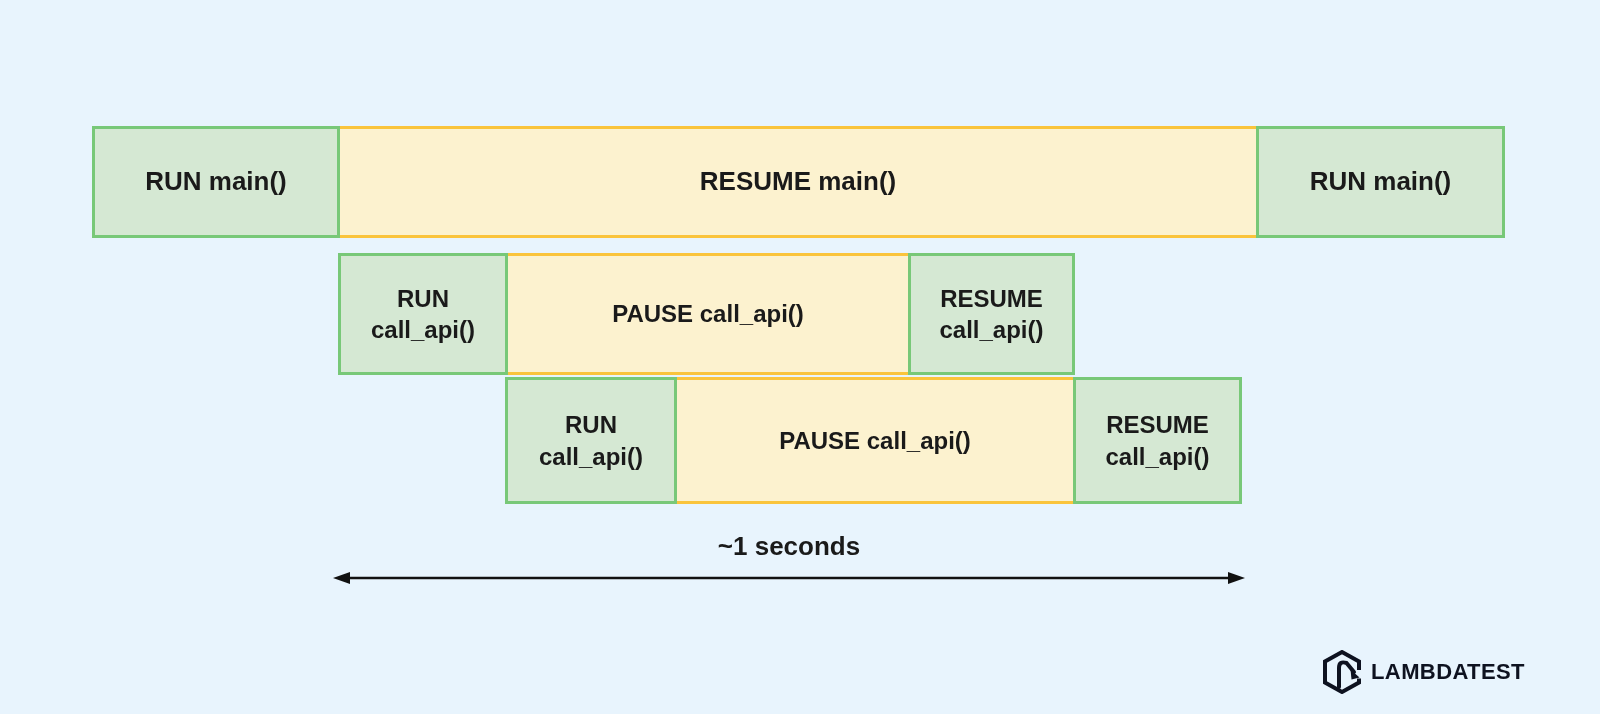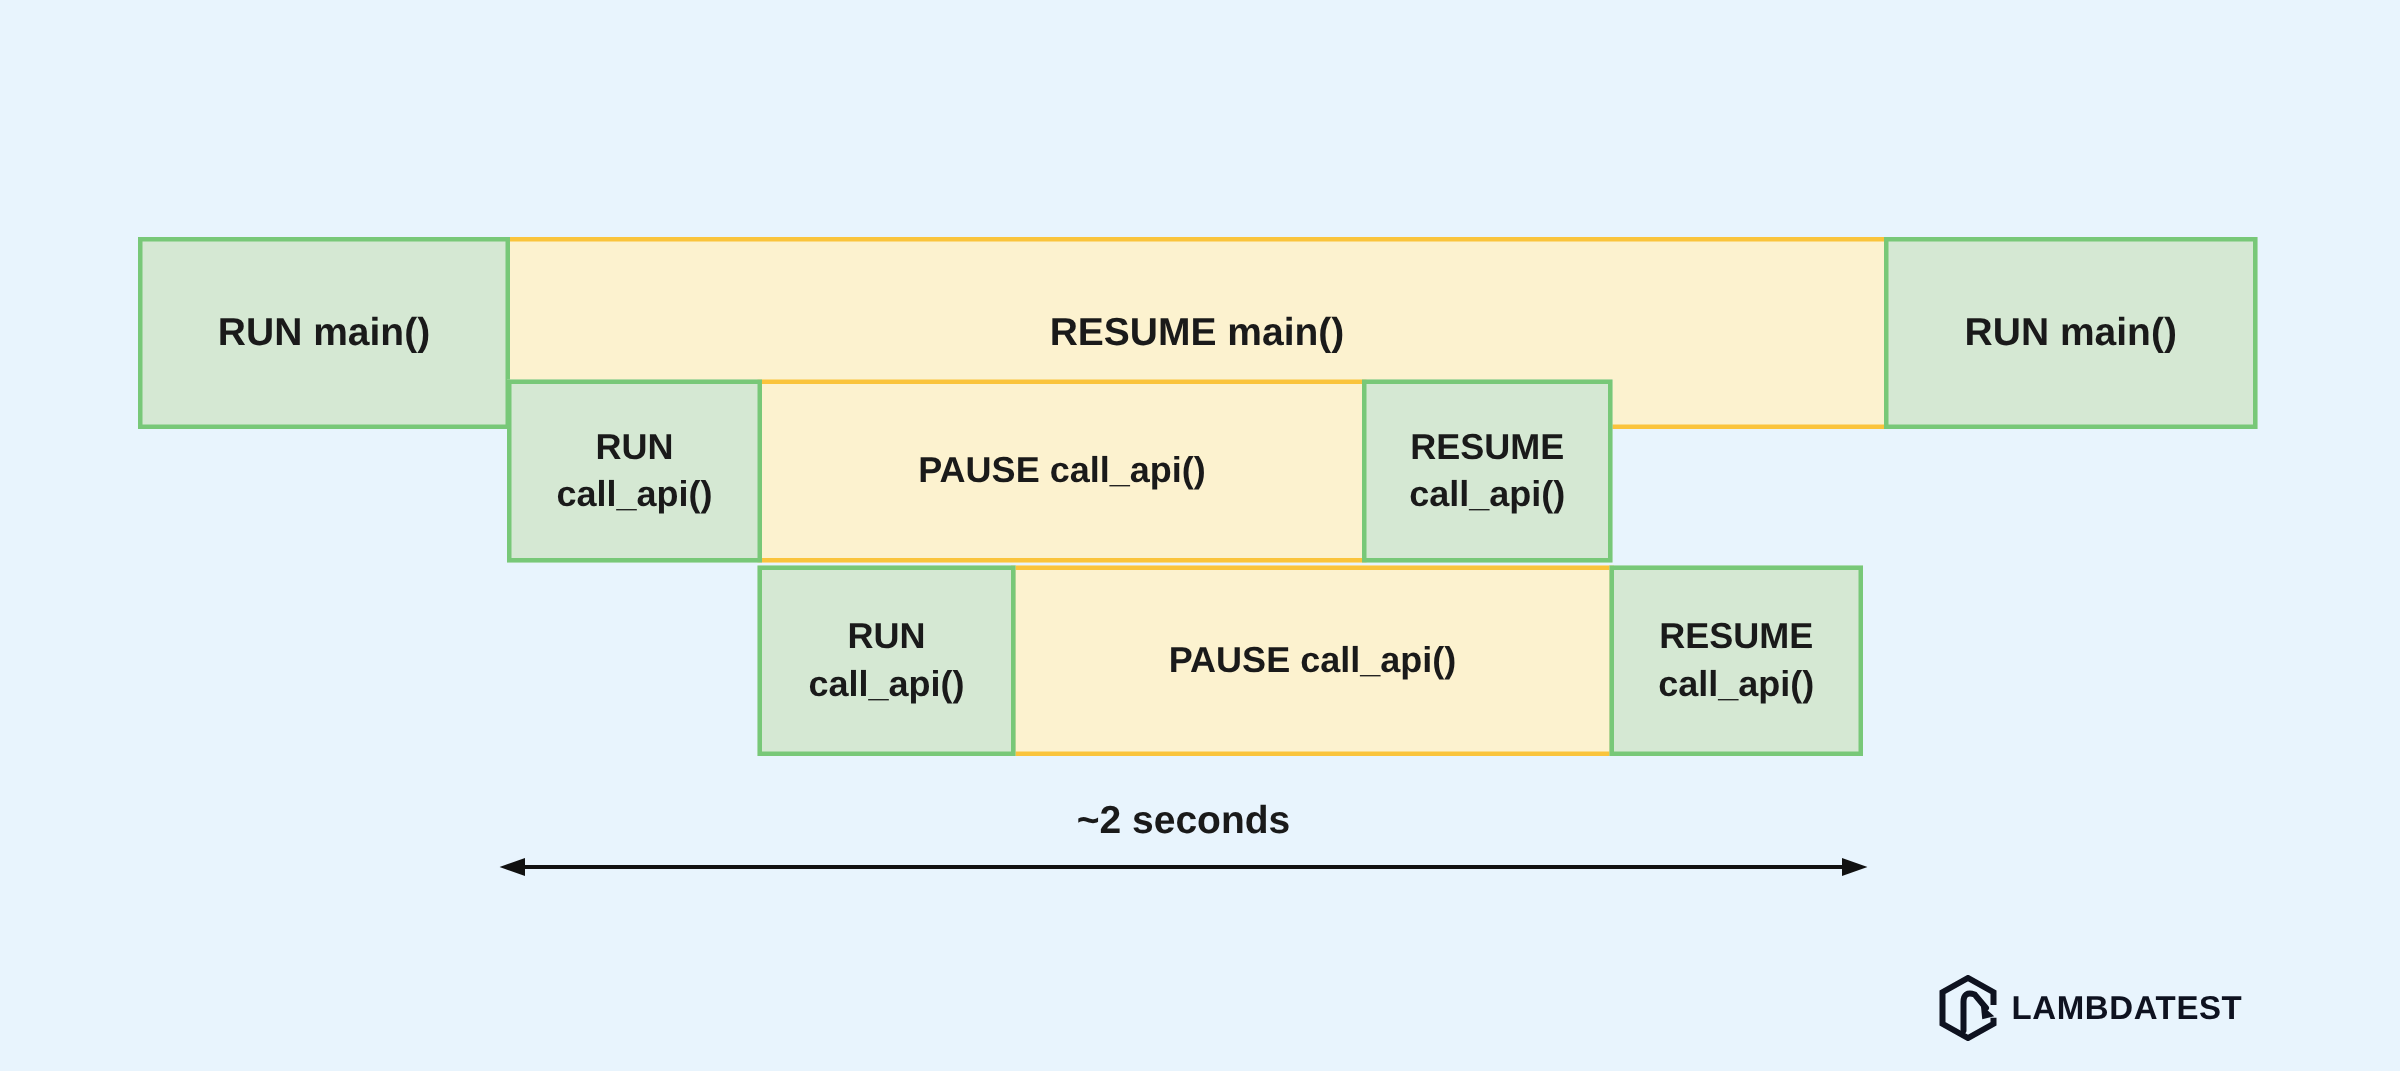--- a/index.html
+++ b/index.html
@@ -31,21 +31,21 @@
     background: var(--run-fill, #D5E8D3);
     border: 3px solid var(--run-border, #78C878);
     z-index: 2;
   }
   .block.pause {
     background: var(--pause-fill, #FCF2CF);
     border: 3px solid var(--pause-border, #FAC43C);
     z-index: 1;
   }
   
-  .r1 { top: 126px; height: 128px; margin-top: 32px; }
+  .r1 { top: 126px; height: 112px; }
   .r1b1 { left: 92px;   width: 248px; }
   .r1b2 { left: 337px;  width: 922px; }
   .r1b3 { left: 1256px; width: 249px; }
   
   .r2 { top: 253px; height: 122px; }
   .r2b1 { left: 338px; width: 170px; }
   .r2b2 { left: 505px; width: 406px; }
   .r2b3 { left: 908px; width: 167px; }
   
   .r3 { top: 377px; height: 127px; }
@@ -62,21 +62,21 @@
     color: var(--text, #1A1A1A);
   }
   .duration-arrow {
     position: absolute;
     left: 333px; top: 569px;
     width: 912px; height: 18px;
   }
 
   .logo {
     position: absolute;
-    left: 1292px; top: 648px;
+    left: 1322px; top: 648px;
     height: 47px;
     display: flex;
     align-items: center;
     gap: 9px;
   }
   .logo-text {
     font-size: 22px;
     font-weight: 800;
     letter-spacing: 0.4px;
     color: #0E1220;
@@ -111,21 +111,21 @@
   <div class="block run small r3 r3b1">
     <span>RUN call_api()</span>
   </div>
   <div class="block pause small r3 r3b2">
     <span>PAUSE call_api()</span>
   </div>
   <div class="block run small r3 r3b3">
     <span>RESUME call_api()</span>
   </div>
 
-  <div class="duration-label">~2 seconds</div>
+  <div class="duration-label">~1 seconds</div>
   <svg class="duration-arrow" viewBox="0 0 912 18" width="912" height="18" aria-hidden="true">
     <line x1="13" y1="9" x2="899" y2="9" stroke="#111111" stroke-width="2.6"></line>
     <polygon points="0,9 17,3 17,15" fill="#111111"></polygon>
     <polygon points="912,9 895,3 895,15" fill="#111111"></polygon>
   </svg>
 
   <div class="logo">
     <svg width="40" height="44" viewBox="0 0 40 44" aria-hidden="true">
       <path d="M 37 20 L 37 11.5 L 20 2 L 3 11.5 L 3 32.5 L 20 42 L 37 32.5 L 37 28.5" fill="none" stroke="#0E1220" stroke-width="4" stroke-linejoin="miter"></path>
       <path d="M 17 37 L 17 18 Q 17 10.5 24.5 13 L 32 22" fill="none" stroke="#0E1220" stroke-width="4" stroke-linecap="round"></path>

